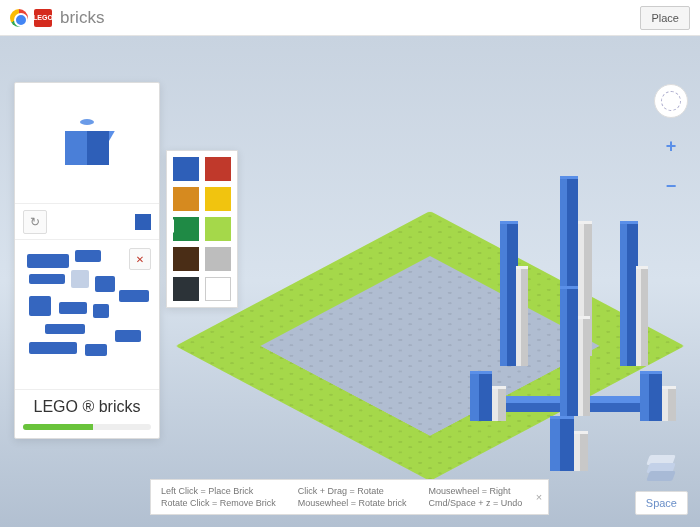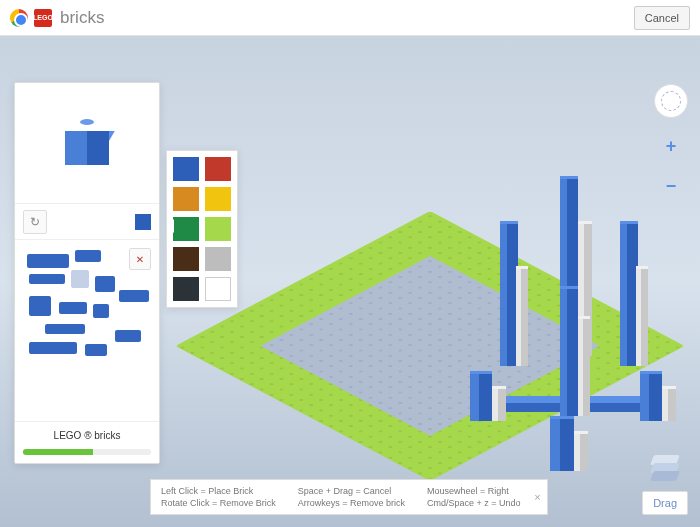--- a/index.html
+++ b/index.html
@@ -225,22 +225,21 @@
   .s8 { width: 28px; height: 12px; left: 44px; top: 62px; }
   .s9 { width: 16px; height: 14px; left: 78px; top: 64px; }
   .s10 { width: 40px; height: 10px; left: 30px; top: 84px; }
   .s11 { width: 48px; height: 12px; left: 14px; top: 102px; }
   .s12 { width: 22px; height: 12px; left: 70px; top: 104px; }
   .s13 { width: 26px; height: 12px; left: 100px; top: 90px; }
 
   .tabs {
     border-top: 1px solid #eee;
     display: flex;
-    font-size: 10px;
-    margin-top: 32px;
+    font-size: 16px;
   }
   .tab {
     flex: 1; text-align: center;
     padding: 8px 4px;
     color: #888;
     cursor: pointer;
   }
   .tab.active { color: #333; }
   .progress {
     height: 6px;
@@ -370,21 +369,21 @@
   .help-bar { padding-right: 26px; }
 </style>
 </head>
 <body>
 
 <div class="header">
   <div class="chrome-icon"></div>
   <div class="lego-logo">LEGO</div>
   <div class="app-title">bricks</div>
   <div class="header-spacer"></div>
-  <button class="btn">Cancel</button>
+  <button class="btn">Place</button>
 </div>
 
 <div class="canvas">
 
   <div class="scene">
     <div class="baseplate">
       <div class="inner-plate"></div>
     </div>
     <div class="tower wall"></div>
     <div class="tower t1"></div>
@@ -463,26 +462,26 @@
     <div class="zoom-btn">+</div>
     <div class="zoom-btn">−</div>
   </div>
 
   <div class="bottom-right">
     <div class="layer-icon">
       <span></span>
         <span></span>
         <span></span>
     </div>
-    <div class="tips-btn">Drag</div>
+    <div class="tips-btn">Space</div>
   </div>
 
   <div class="help-bar">
     <span>Left Click = Place Brick</span>
-    <span>Space + Drag = Cancel</span>
+    <span>Click + Drag = Rotate</span>
     <span>Mousewheel = Right</span>
     <span>Rotate Click = Remove Brick</span>
-    <span>Arrowkeys = Remove brick</span>
+    <span>Mousewheel = Rotate brick</span>
     <span>Cmd/Space + z = Undo</span>
     <span class="help-close">×</span>
   </div>
 
 </div>
 
 </body></html>

